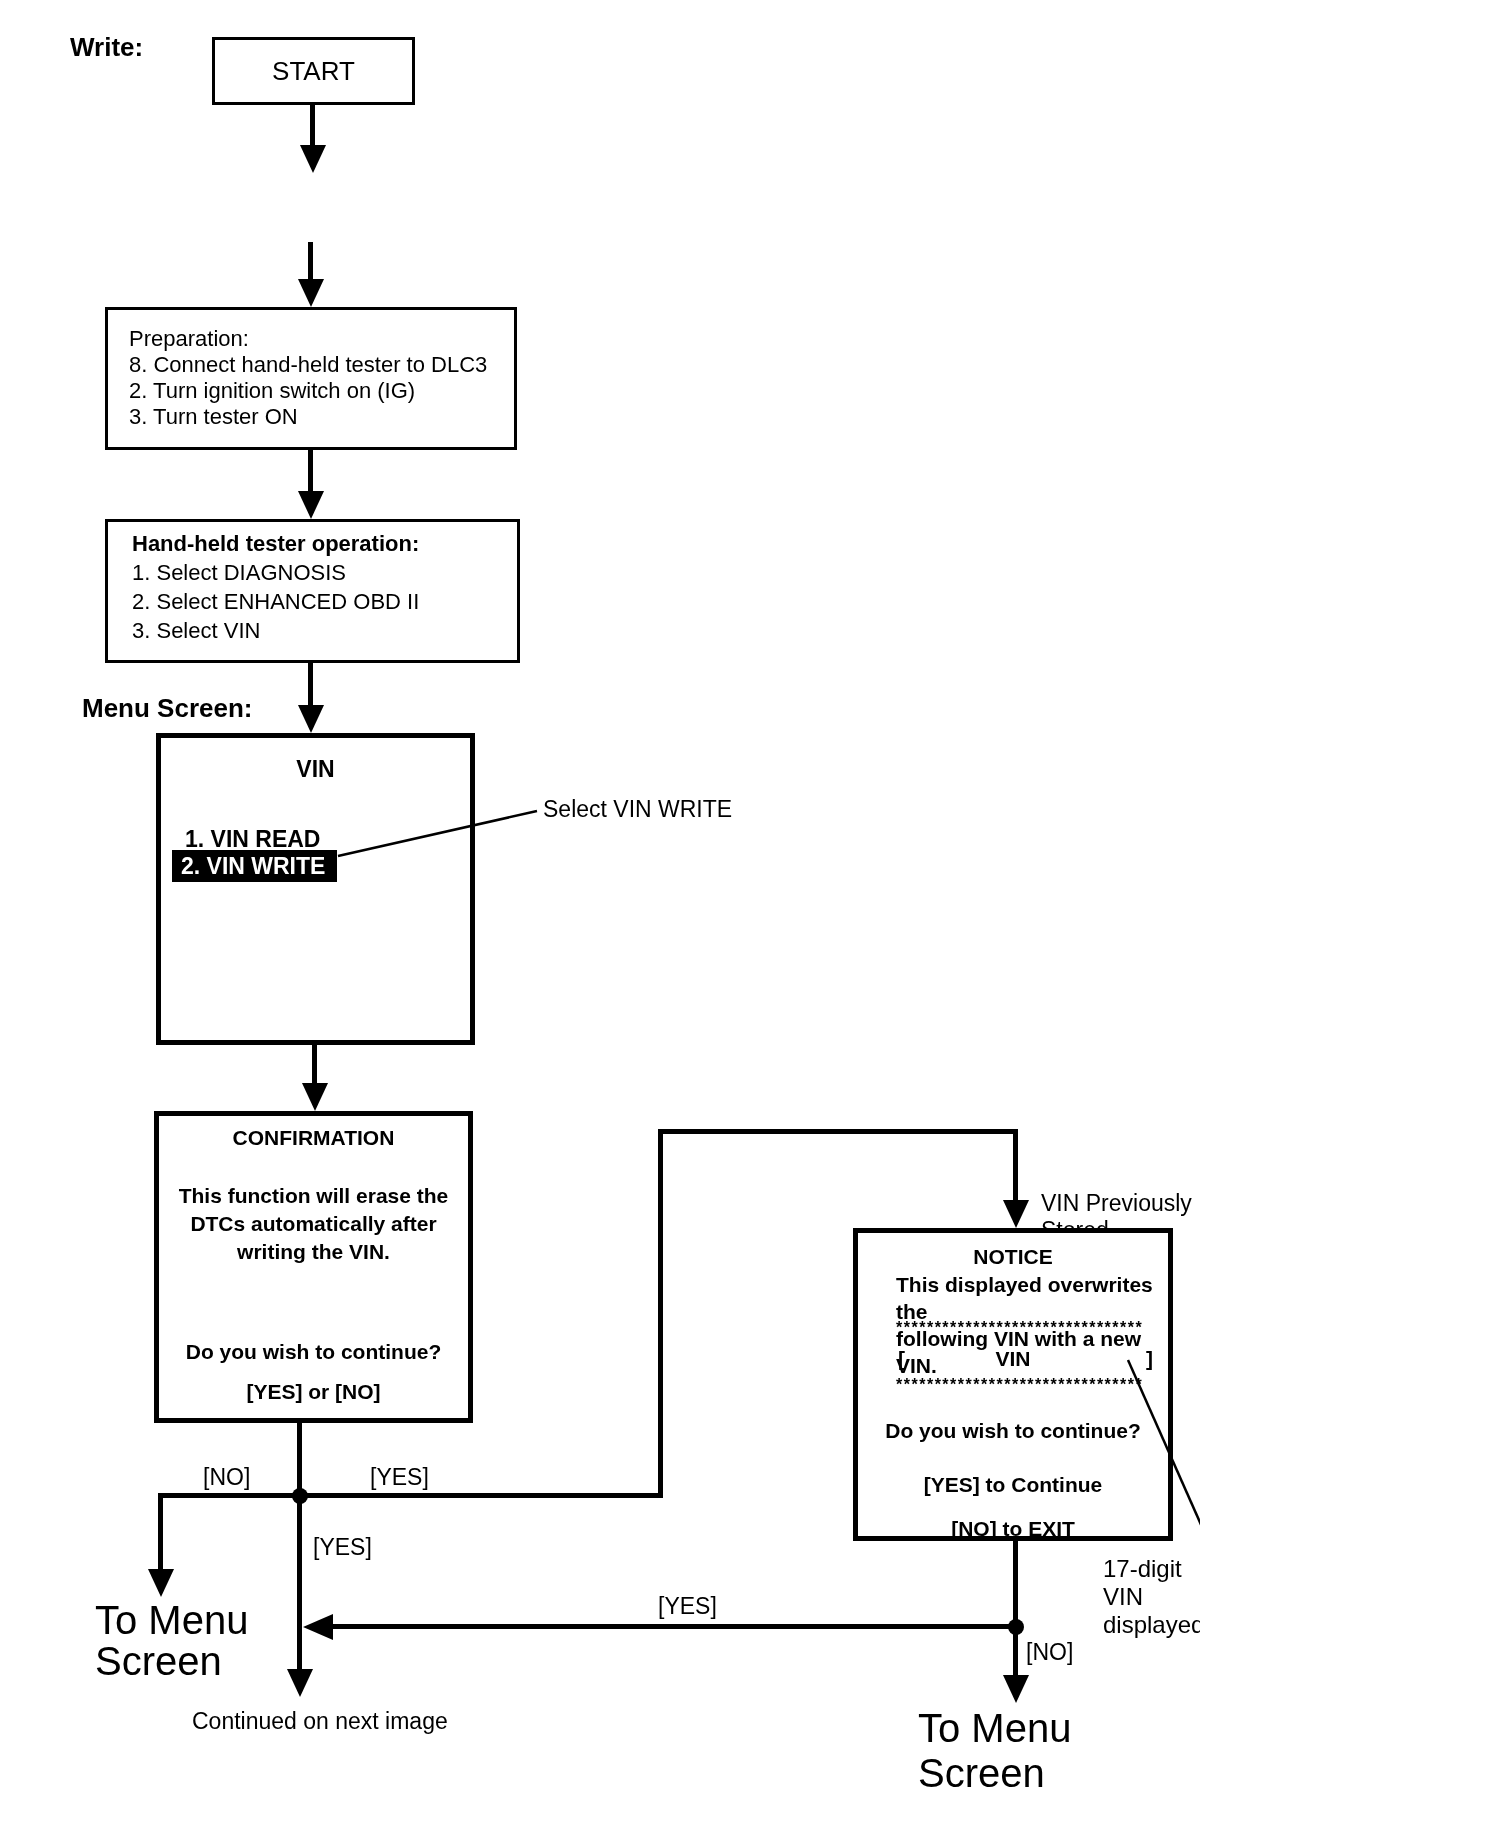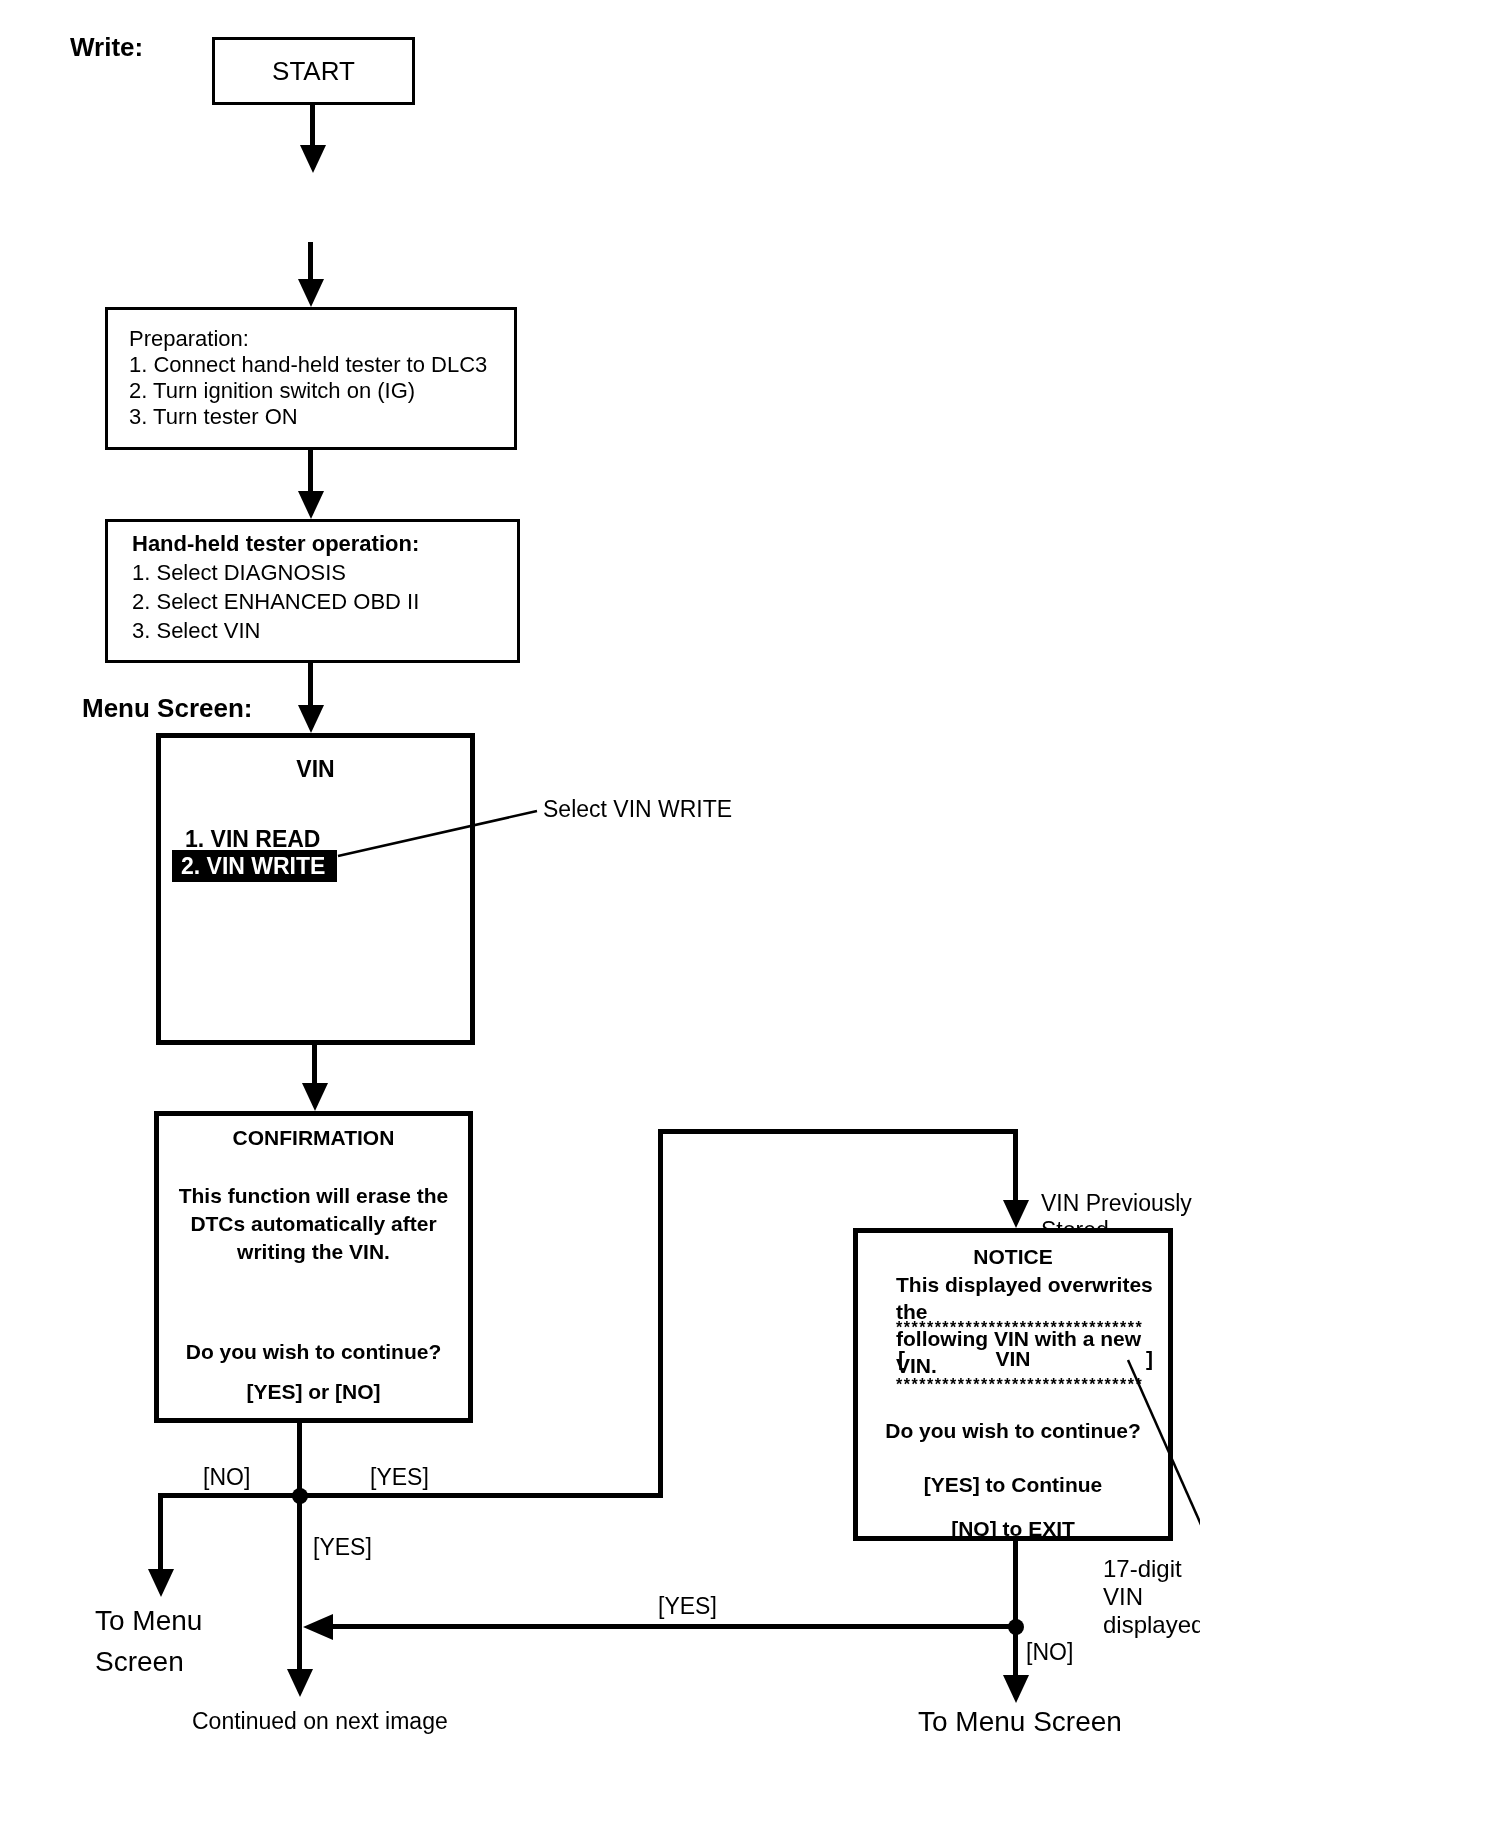--- a/index.html
+++ b/index.html
@@ -17,21 +17,21 @@
   .hl{position:absolute;height:5px;background:#000;}
   .dot{position:absolute;width:16px;height:16px;border-radius:50%;background:#000;}
   .ah-down{position:absolute;width:0;height:0;border-left:13px solid transparent;border-right:13px solid transparent;border-top:28px solid #000;}
   .ah-left{position:absolute;width:0;height:0;border-top:13px solid transparent;border-bottom:13px solid transparent;border-right:30px solid #000;}
   
   .h-label{position:absolute;font-size:26px;font-weight:bold;}
   .t22{font-size:22px;}
   .b22{font-size:22px;font-weight:bold;}
   .t23{font-size:23px;}
   .b23{font-size:23px;font-weight:bold;}
-  .t30{font-size:28px;}
+  .t30{font-size:40px;}
   .line26{line-height:26px;}
   .line29{line-height:29px;}
   .ctr{text-align:center;width:100%;left:0;}
   .screen-text{position:absolute;font-weight:bold;font-size:21px;}
   .highlight{position:absolute;background:#000;color:#fff;font-weight:bold;font-size:23px;line-height:32px;}
   svg.overlay{position:absolute;left:0;top:0;pointer-events:none;}
 </style>
 </head>
 <body>
 
@@ -46,21 +46,21 @@
 
   <div class="vl" style="left:310px;top:105px;height:44px;"></div>
   <div class="ah-down" style="left:300px;top:145px;"></div>
 
 
   <div class="vl" style="left:308px;top:242px;height:39px;"></div>
   <div class="ah-down" style="left:298px;top:279px;"></div>
 
   <div class="node" style="left:105px;top:307px;width:412px;height:143px;padding:16px 0 0 21px;">
     <div class="t22 line26">Preparation:</div>
-    <div class="t22 line26">1. Connect hand-held tester to DLC3</div>
+    <div class="t22 line26">8. Connect hand-held tester to DLC3</div>
     <div class="t22 line26">2. Turn ignition switch on (IG)</div>
     <div class="t22 line26">3. Turn tester ON</div>
   </div>
 
   <div class="vl" style="left:308px;top:450px;height:43px;"></div>
   <div class="ah-down" style="left:298px;top:491px;"></div>
 
   <div class="node" style="left:105px;top:519px;width:415px;height:144px;padding:7px 0 0 24px;">
     <div class="b22 line29">Hand-held tester operation:</div>
     <div class="t22 line29">1. Select DIAGNOSIS</div>

